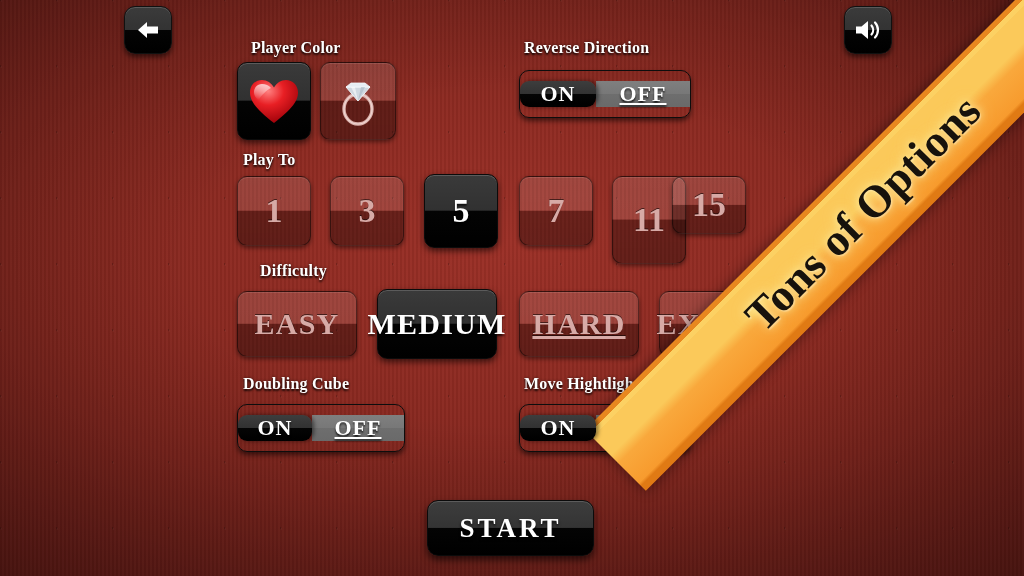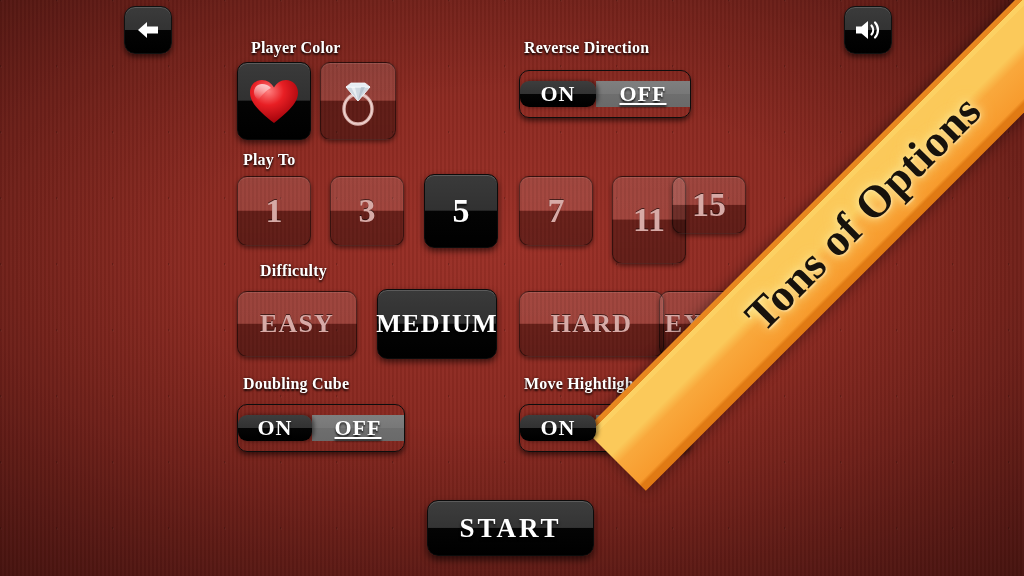--- a/index.html
+++ b/index.html
@@ -60,21 +60,21 @@
     background:linear-gradient(#3a3a3a 0%,#313131 49%,#040404 50%,#000 100%);
     color:#fff;
     border:1px solid #0b0b0b;
     box-shadow:0 3px 6px rgba(0,0,0,.6), inset 0 1px 0 rgba(255,255,255,.17);
   }
   .tile span{
     font-family:"Liberation Serif", serif;font-weight:bold;
     text-shadow:0 2px 2px rgba(0,0,0,.7);
   }
   .num span{font-size:34px;}
-  .diff span{font-size:26px;letter-spacing:1.2px;}
+  .diff span{font-size:30px;letter-spacing:1.2px;}
   .tile.off span{text-shadow:0 -1px 0 rgba(0,0,0,.55);}
 
   
   .toggle{
     position:absolute;height:46px;border-radius:10px;display:flex;
     border:1px solid #0d0d0d;overflow:hidden;cursor:pointer;
     box-shadow:0 3px 5px rgba(0,0,0,.55);
     align-items:center;
   }
   .toggle .half{
@@ -206,21 +206,21 @@
   </div>
 
 <div class="lbl" style="left:260px;top:262px;">Difficulty</div>
 
 <div class="tile off diff" style="left:237px;top:291px;width:120px;height:66px;">
   <span>EASY</span>
   </div>
 <div class="tile on diff" style="left:377px;top:289px;width:120px;height:70px;">
   <span>MEDIUM</span>
   </div>
-<div class="tile off diff" style="left:519px;top:291px;width:145px;height:66px;">
+<div class="tile off diff" style="left:519px;top:291px;width:120px;height:66px;text-decoration:underline;">
   <span>HARD</span>
   </div>
 <div class="tile off diff" style="left:659px;top:291px;width:123px;height:66px;">
   <span>EXPERT</span>
   </div>
 
 <div class="lbl" style="left:243px;top:375px;">Doubling Cube</div>
 <div class="toggle" style="left:237px;top:404px;width:166px;">
   <div class="half sel" style="width:74px;">ON</div>
   <div class="half unsel" style="width:92px;">OFF</div>

